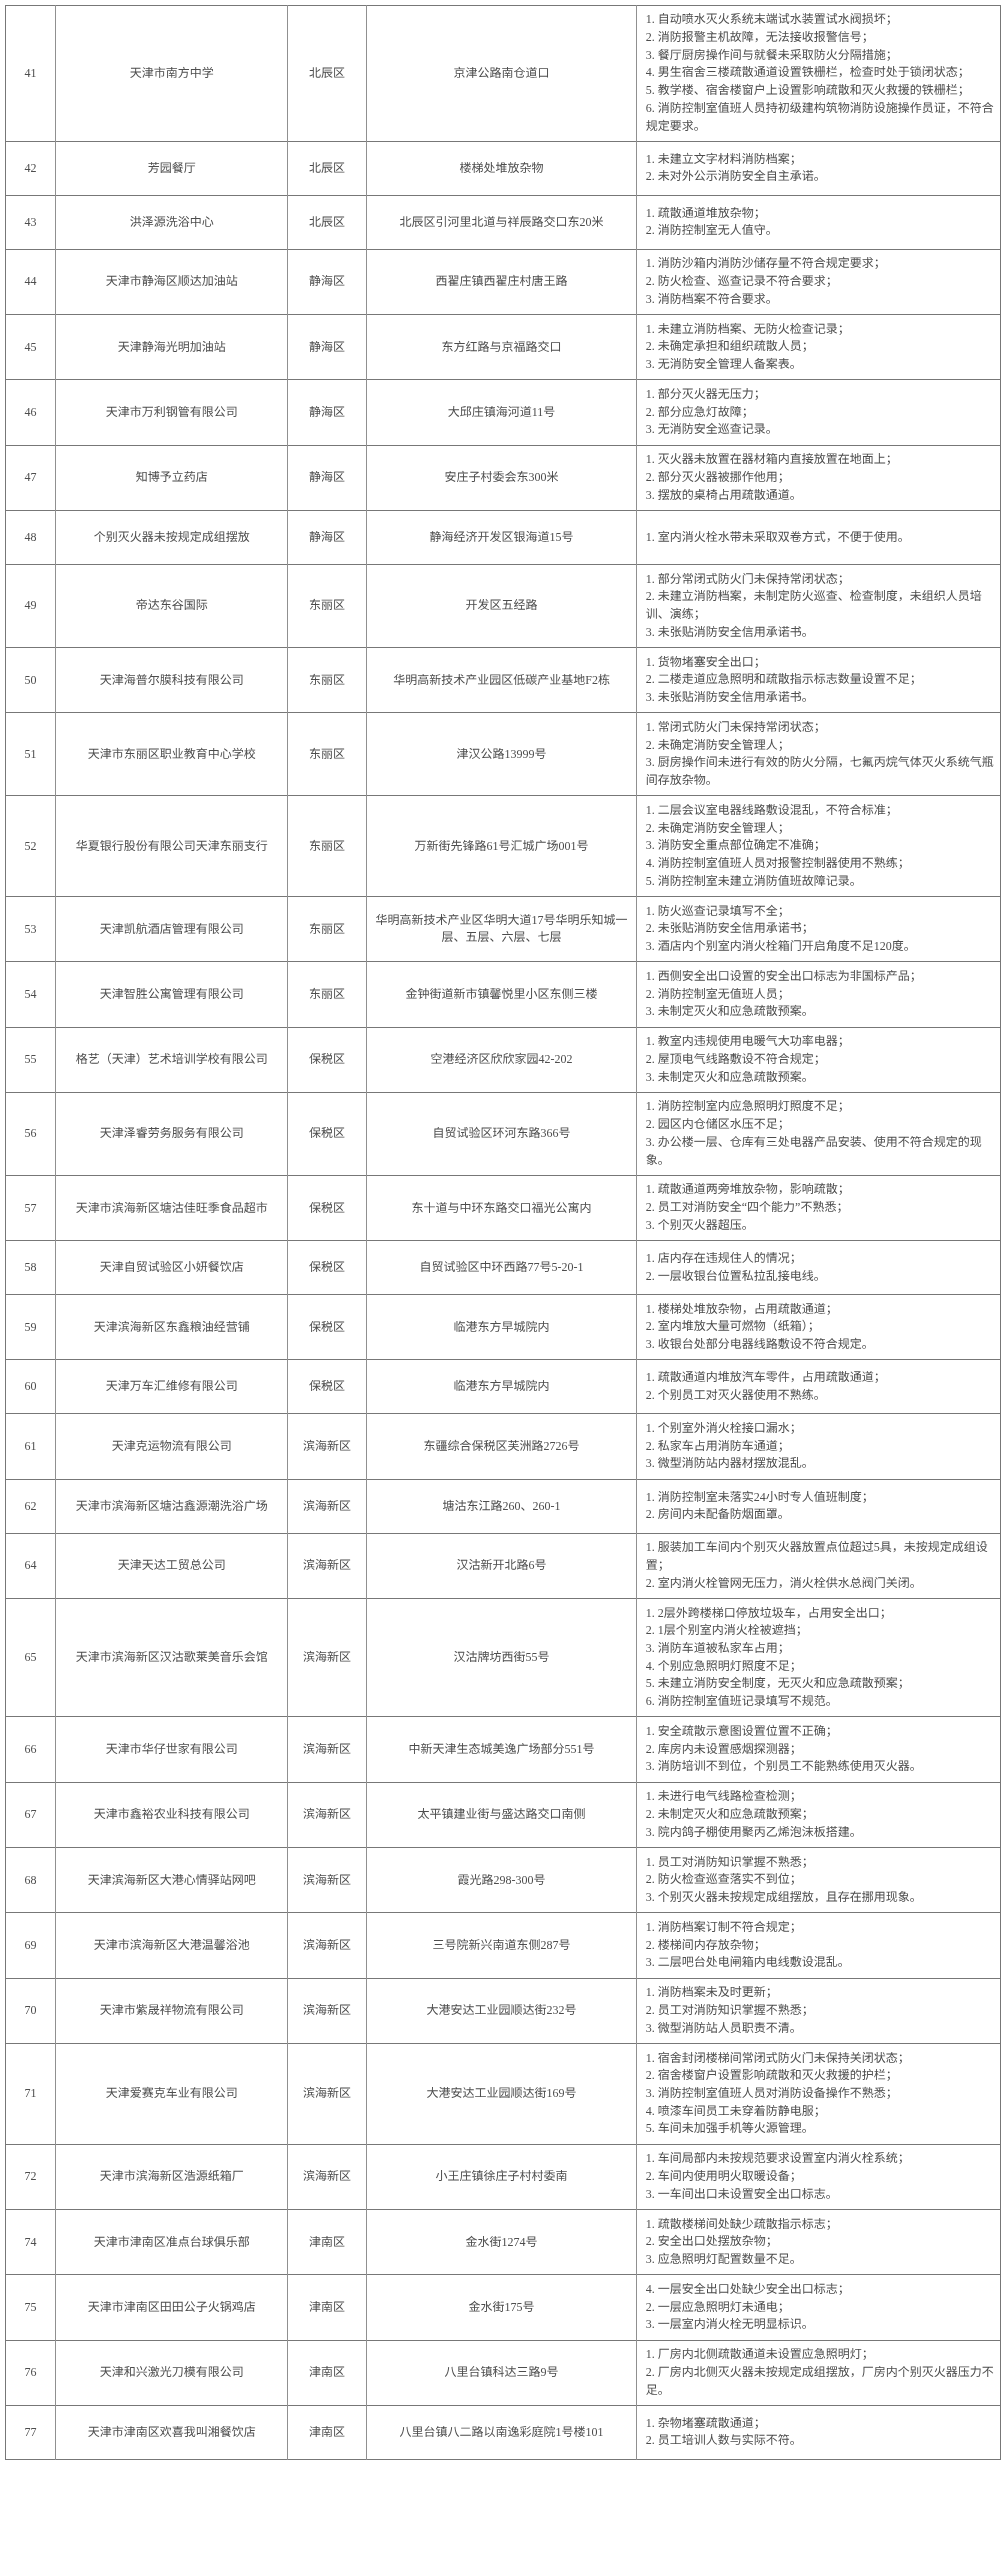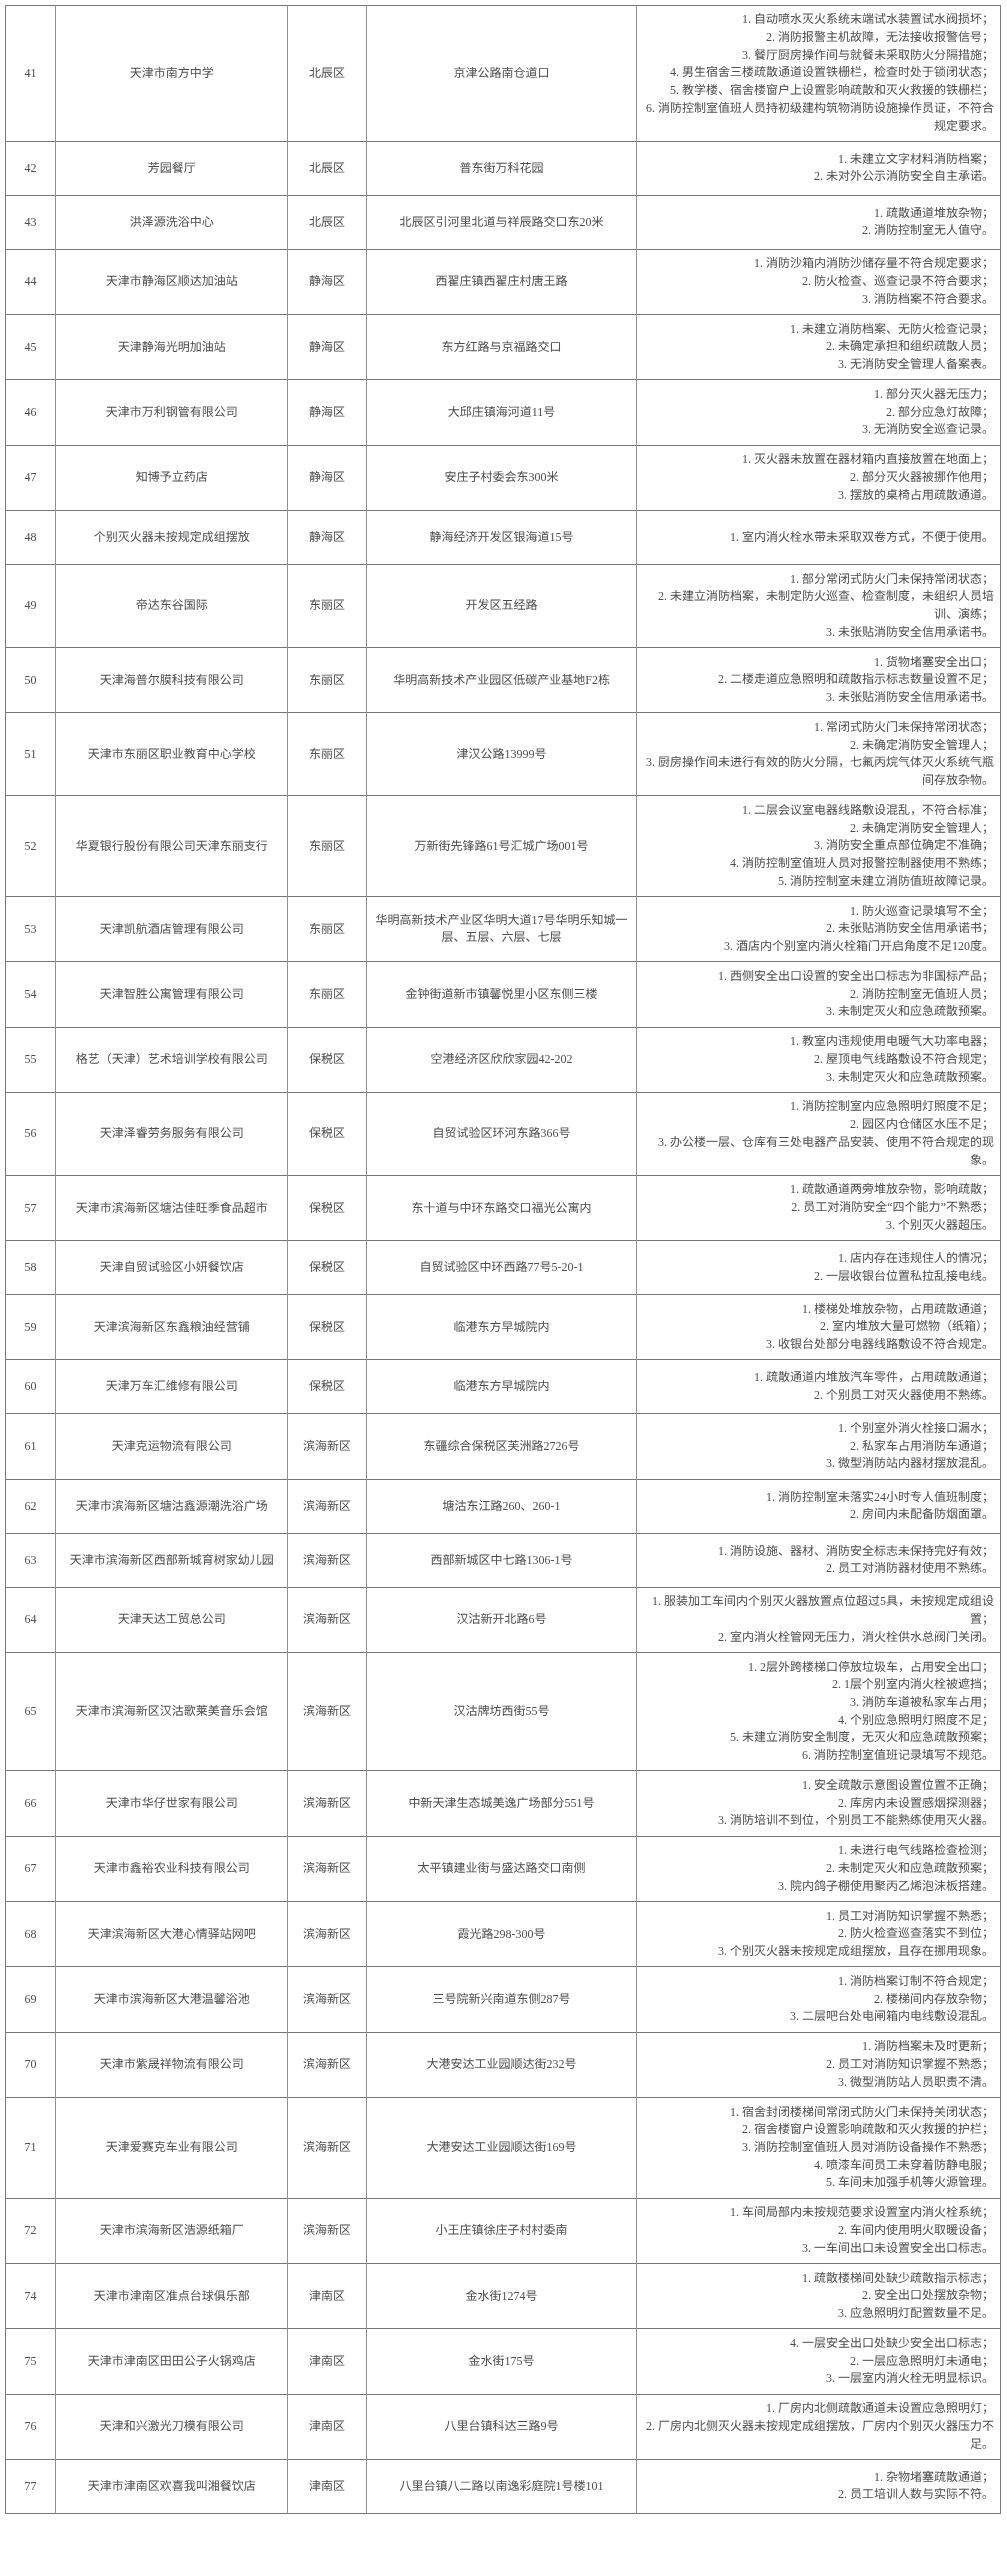--- a/index.html
+++ b/index.html
@@ -38,21 +38,21 @@
     vertical-align: middle;
     padding: 5.6px 3.7px;
     overflow: hidden;
   }
   td:first-child { border-left: none; margin-top: 26px; }
   td.c-no, td.c-name, td.c-district, td.c-address {
     text-align: center;
     line-height: 17px;
   }
   td.c-issues {
-    text-align: right;
+    text-align: left;
     white-space: pre-line;
     line-height: 17.7px;
     padding: 5.6px 5.6px 5.6px 8.4px;
   }
 </style>
 </head>
 <body>
 
 <div class="page">
   <table class="inspection">
@@ -73,21 +73,21 @@
 2. 消防报警主机故障，无法接收报警信号；
 3. 餐厅厨房操作间与就餐未采取防火分隔措施；
 4. 男生宿舍三楼疏散通道设置铁栅栏，检查时处于锁闭状态；
 5. 教学楼、宿舍楼窗户上设置影响疏散和灭火救援的铁栅栏；
 6. 消防控制室值班人员持初级建构筑物消防设施操作员证，不符合规定要求。</td>
   </tr>
         <tr class="data-row">
     <td class="c-no">42</td>
     <td class="c-name">芳园餐厅</td>
     <td class="c-district">北辰区</td>
-    <td class="c-address">普东街万科花园</td>
+    <td class="c-address">楼梯处堆放杂物</td>
     <td class="c-issues">1. 未建立文字材料消防档案；
 2. 未对外公示消防安全自主承诺。</td>
   </tr>
         <tr class="data-row">
     <td class="c-no">43</td>
     <td class="c-name">洪泽源洗浴中心</td>
     <td class="c-district">北辰区</td>
     <td class="c-address">北辰区引河里北道与祥辰路交口东20米</td>
     <td class="c-issues">1. 疏散通道堆放杂物；
 2. 消防控制室无人值守。</td>
@@ -252,28 +252,20 @@
 2. 私家车占用消防车通道；
 3. 微型消防站内器材摆放混乱。</td>
   </tr>
         <tr class="data-row">
     <td class="c-no">62</td>
     <td class="c-name">天津市滨海新区塘沽鑫源潮洗浴广场</td>
     <td class="c-district">滨海新区</td>
     <td class="c-address">塘沽东江路260、260-1</td>
     <td class="c-issues">1. 消防控制室未落实24小时专人值班制度；
 2. 房间内未配备防烟面罩。</td>
-  </tr>
-        <tr class="data-row">
-    <td class="c-no">63</td>
-    <td class="c-name">天津市滨海新区西部新城育树家幼儿园</td>
-    <td class="c-district">滨海新区</td>
-    <td class="c-address">西部新城区中七路1306-1号</td>
-    <td class="c-issues">1. 消防设施、器材、消防安全标志未保持完好有效；
-2. 员工对消防器材使用不熟练。</td>
   </tr>
         <tr class="data-row">
     <td class="c-no">64</td>
     <td class="c-name">天津天达工贸总公司</td>
     <td class="c-district">滨海新区</td>
     <td class="c-address">汉沽新开北路6号</td>
     <td class="c-issues">1. 服装加工车间内个别灭火器放置点位超过5具，未按规定成组设置；
 2. 室内消火栓管网无压力，消火栓供水总阀门关闭。</td>
   </tr>
         <tr class="data-row">

